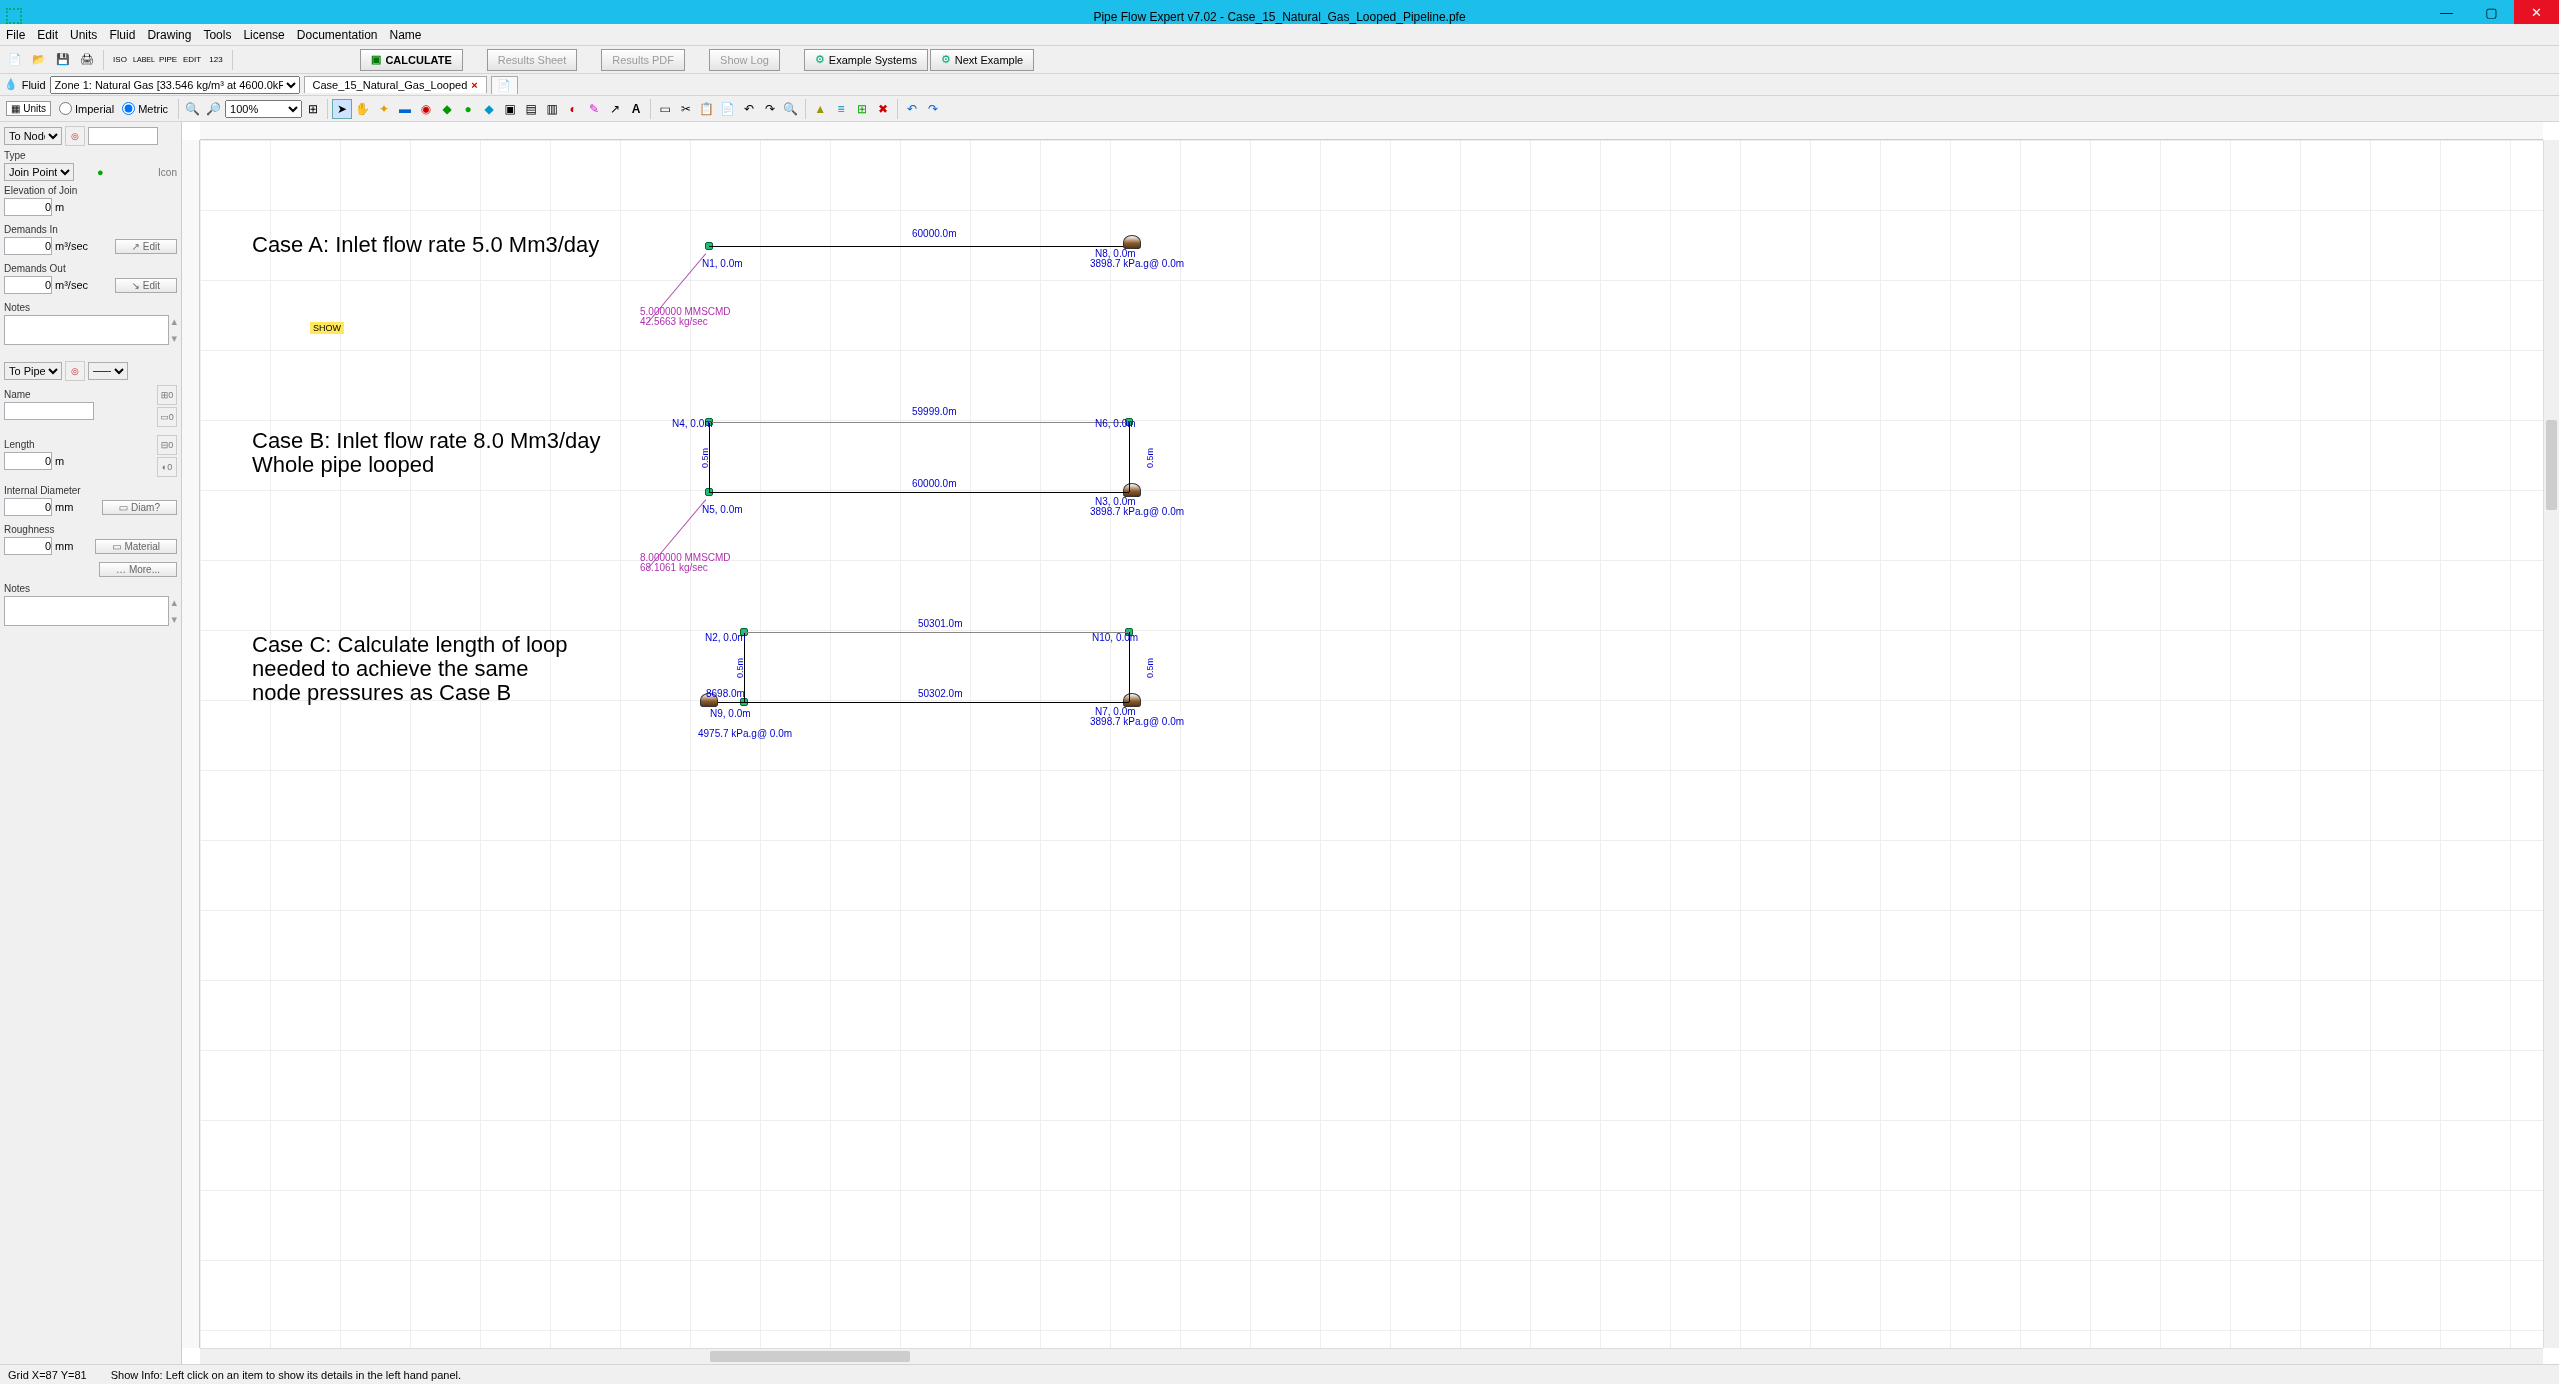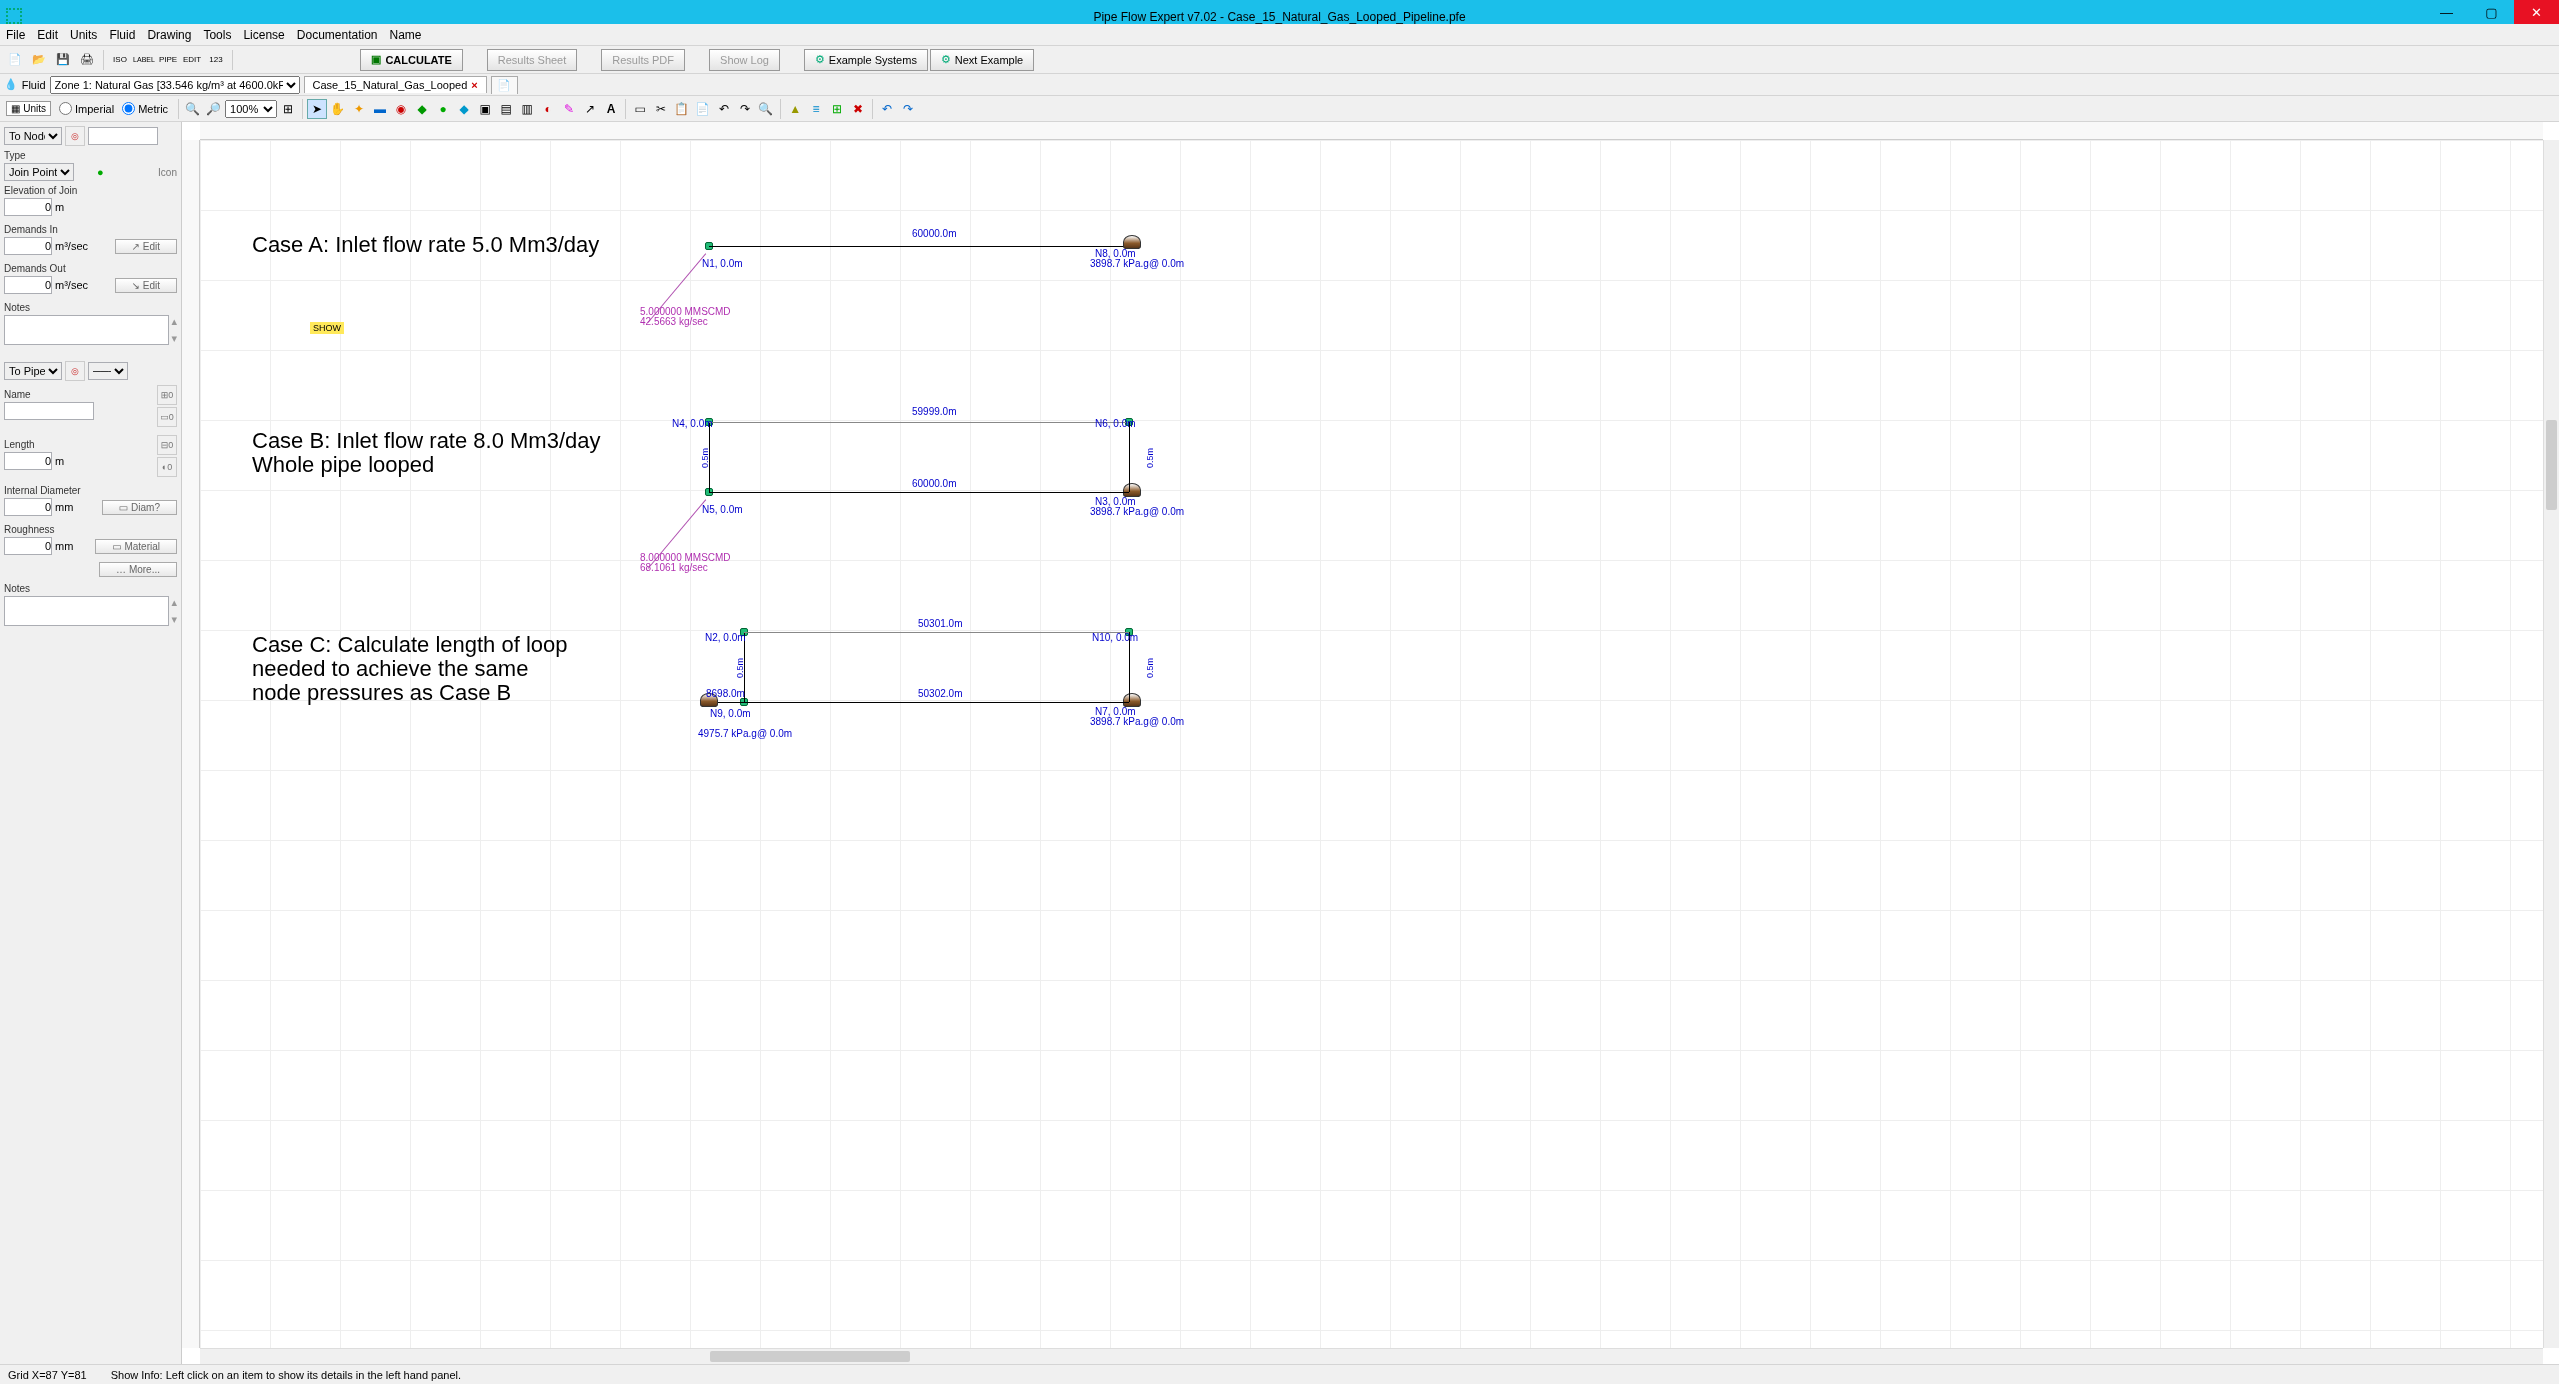--- a/index.html
+++ b/index.html
@@ -31,21 +31,21 @@
 .tab { background: #fff; border: 1px solid #aaa; border-bottom: none; padding: 2px 8px; display: flex; align-items: center; gap: 4px; }
 .tab .x { color: #c00; font-weight: bold; cursor: pointer; }
 .newtab { padding: 2px 6px; border: 1px solid #aaa; border-bottom: none; background: #f8f8f8; }
 
 
 .unitsrow { background: #f0f0f0; border-bottom: 1px solid #d4d4d4; height: 26px; display: flex; align-items: center; }
 .unitsbox { display: flex; align-items: center; gap: 8px; padding: 0 6px; }
 .unitsbox .ub { border: 1px solid #999; padding: 1px 4px; font-size: 10px; background: #fff; }
 .unitsbox label { display: flex; align-items: center; gap: 3px; font-size: 11px; }
 .canvastb { display: flex; align-items: center; gap: 1px; padding: 0 4px; border-left: 1px solid #ccc; margin-left: 4px; }
-.canvastb select { font-size: 11px; height: 18px; width: 52px; }
+.canvastb select { font-size: 11px; height: 18px; width: 77px; }
 .cicon { width: 20px; height: 20px; display: flex; align-items: center; justify-content: center; font-size: 12px; cursor: pointer; }
 
 
 .main { display: flex; height: calc(100vh - 24px - 22px - 28px - 22px - 26px - 20px); }
 
 
 .leftpanel { width: 182px; background: #f0f0f0; border-right: 1px solid #ccc; padding: 4px; overflow-y: auto; font-size: 11px; }
 .leftpanel .row { display: flex; align-items: center; gap: 3px; margin-bottom: 4px; }
 .leftpanel select, .leftpanel input[type=text] { font-size: 11px; height: 18px; border: 1px solid #abadb3; }
 .leftpanel .lbl { font-size: 10px; color: #333; margin: 4px 0 2px; }

